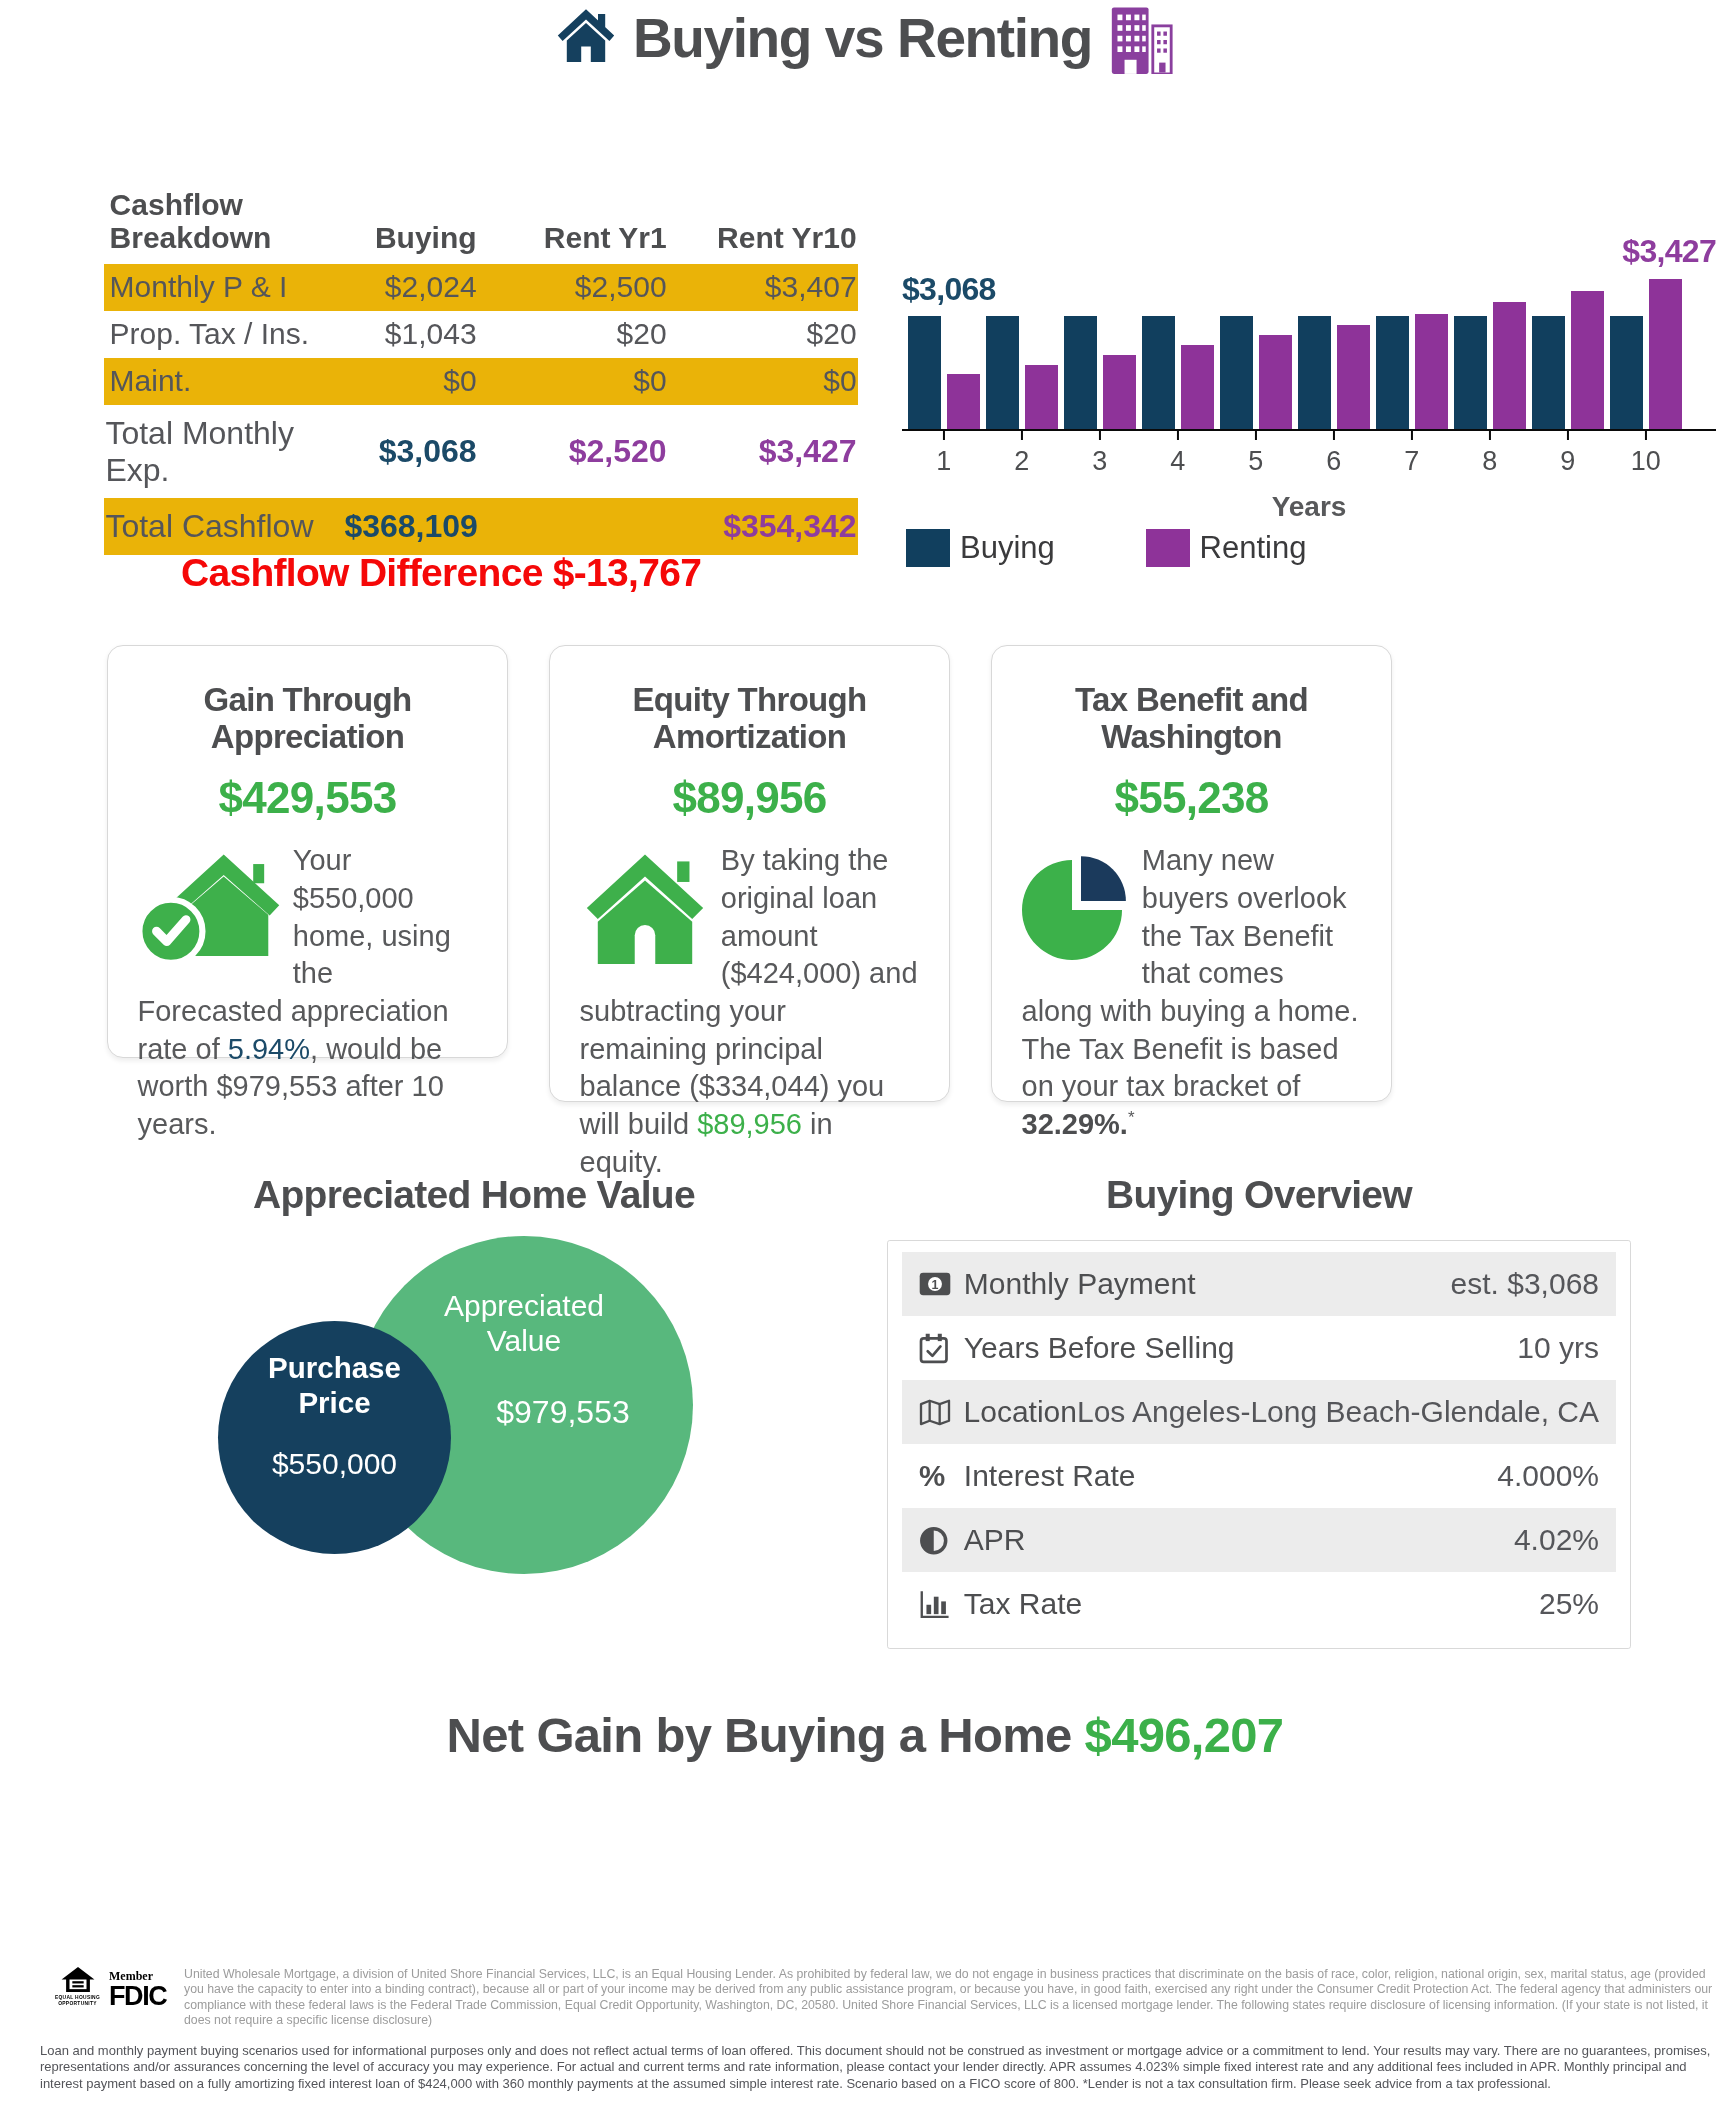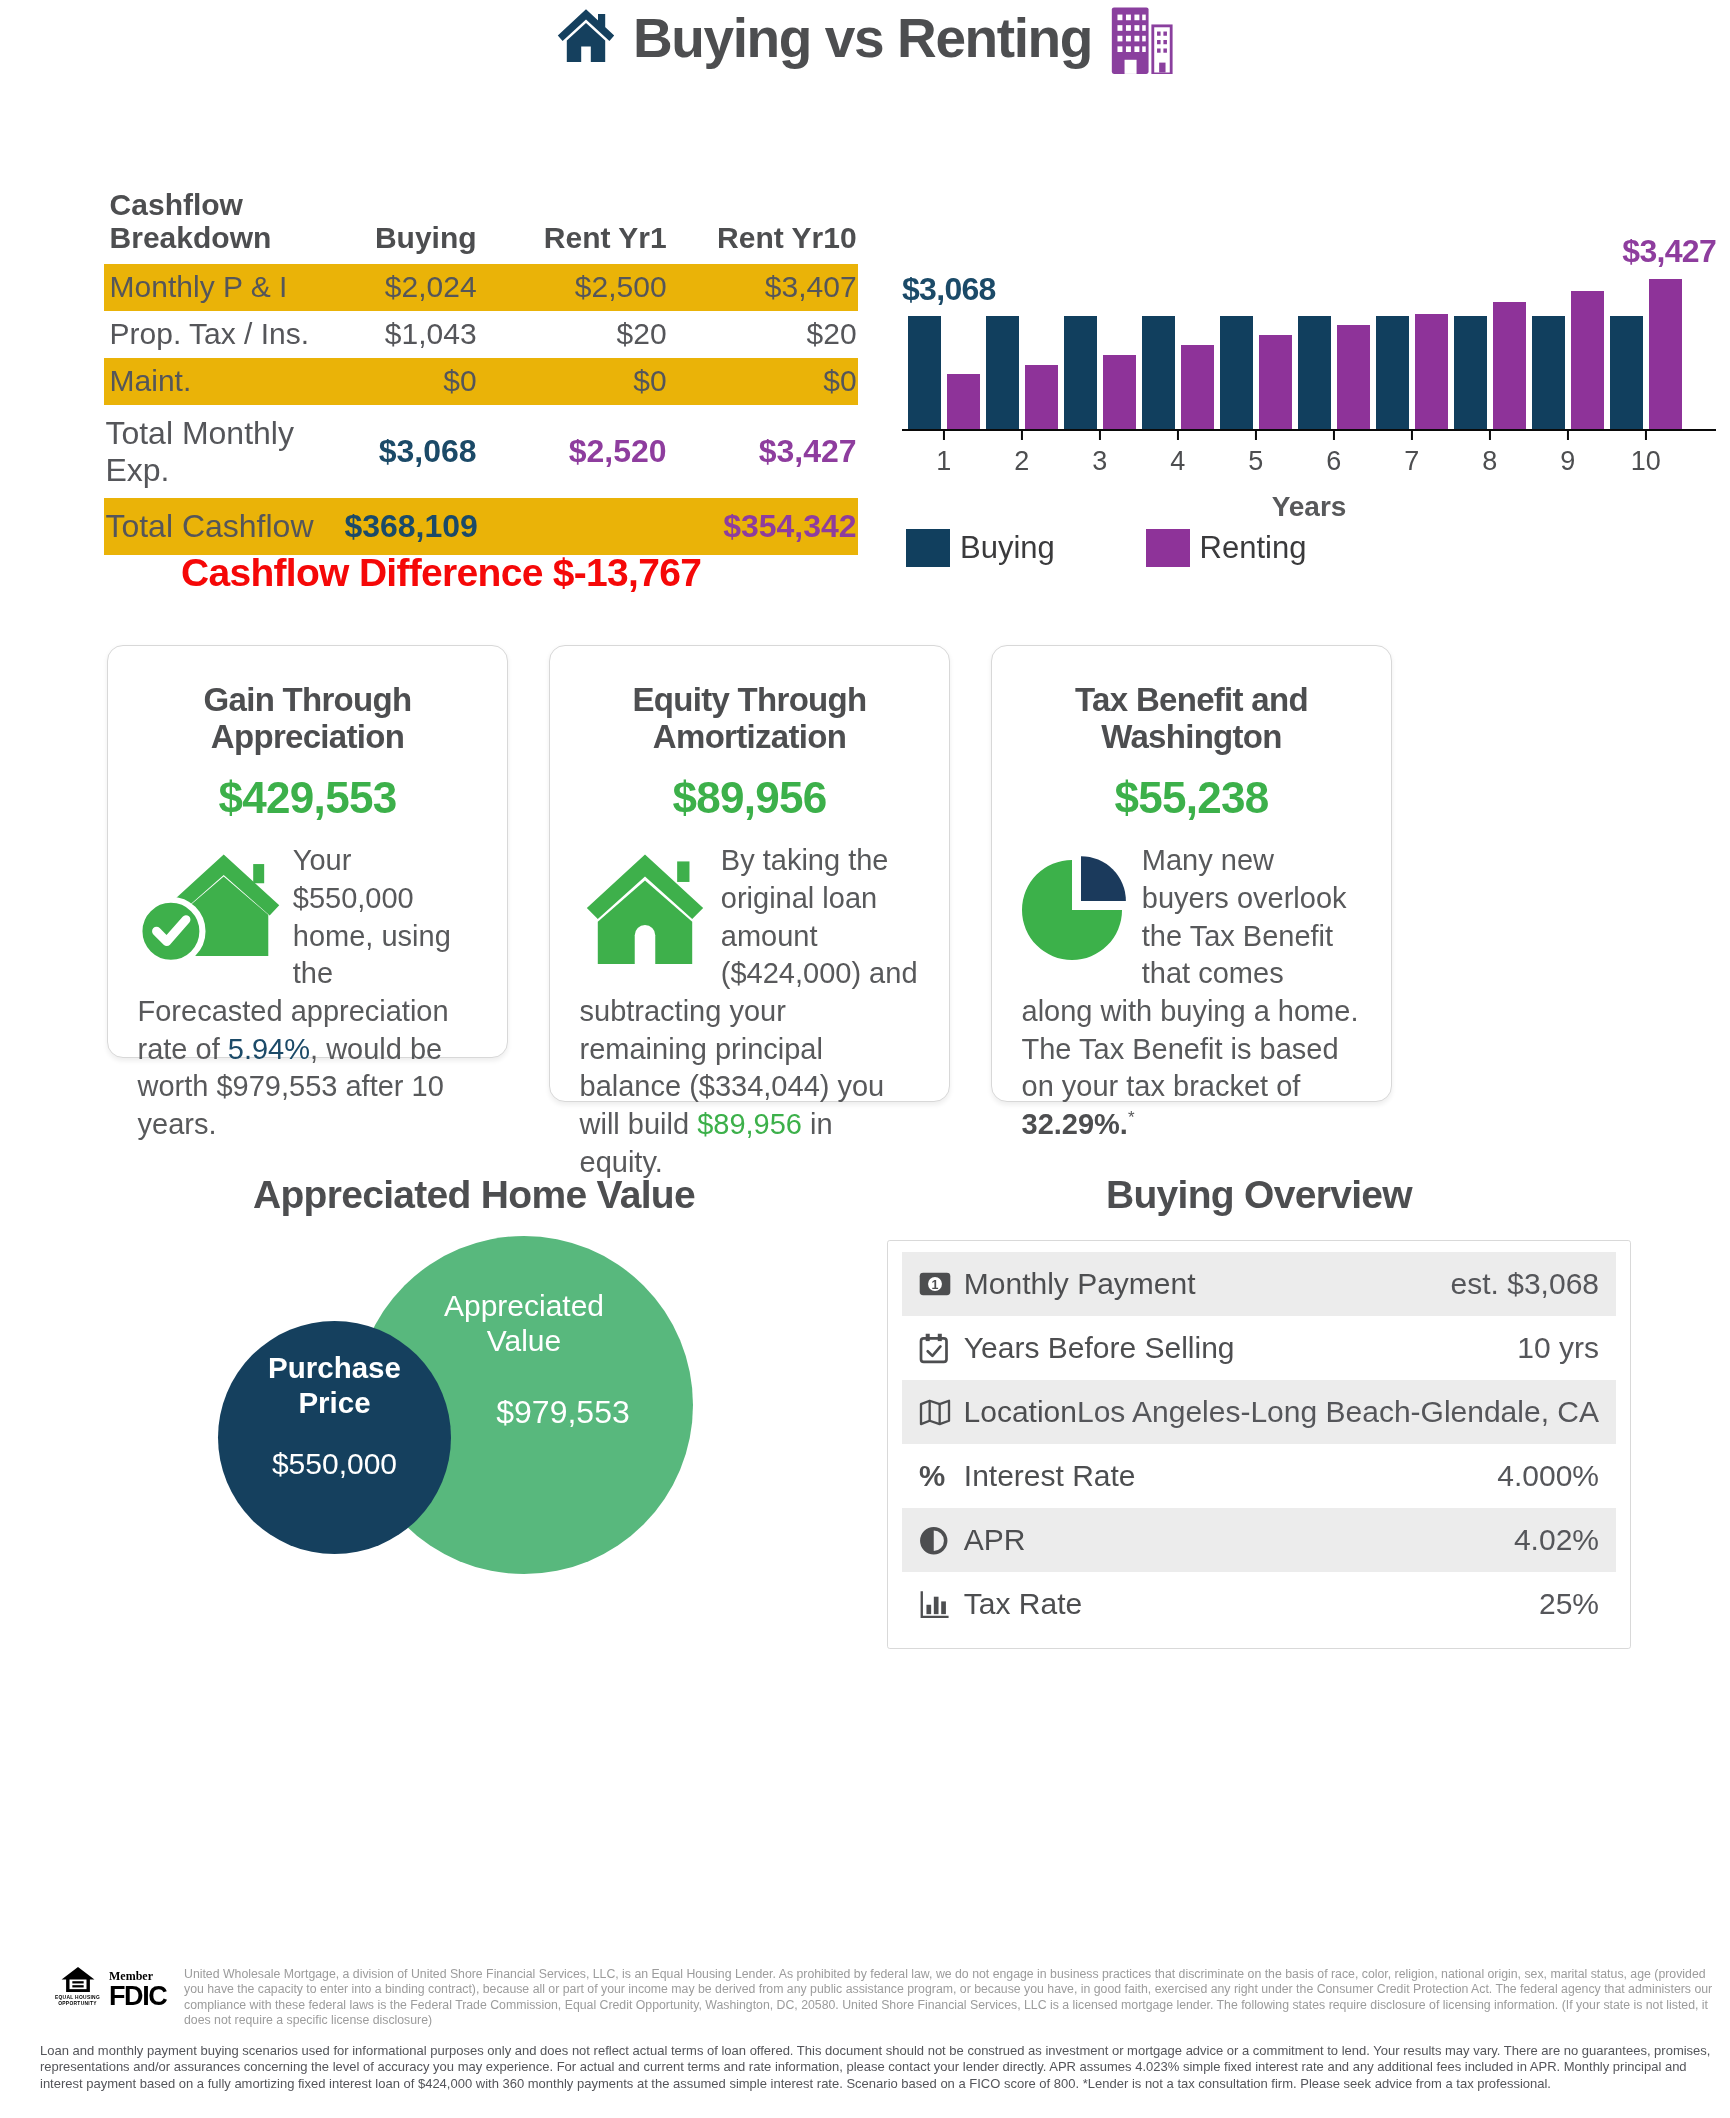--- a/index.html
+++ b/index.html
@@ -422,20 +422,24 @@
           <rect x="11" y="22" width="7" height="14" fill="#4d4e50"></rect>
           <rect x="22" y="10" width="7" height="26" fill="#4d4e50"></rect>
           <rect x="33" y="17" width="7" height="19" fill="#4d4e50"></rect>
         </svg>
       </span>
       <span class="ov-label">Tax Rate</span>
       <span class="ov-value">25%</span>
     </div>
   </div>
 
+  <div class="net-gain">
+    <span class="lbl">Net Gain by Buying a Home</span>
+    <span class="amt">$496,207</span>
+  </div>
 
   <div class="eho">
     <svg width="34" height="27" viewBox="0 0 60 46">
       <path d="M30 1 L59 23 H51 V45 H9 V23 H1 Z" fill="#000"></path>
       <rect x="15" y="23" width="30" height="17" fill="#fff"></rect>
       <rect x="20" y="26" width="20" height="4" fill="#000"></rect>
       <rect x="20" y="33" width="20" height="4" fill="#000"></rect>
     </svg>
     <div class="eho-caption">
       <div>EQUAL HOUSING</div>

